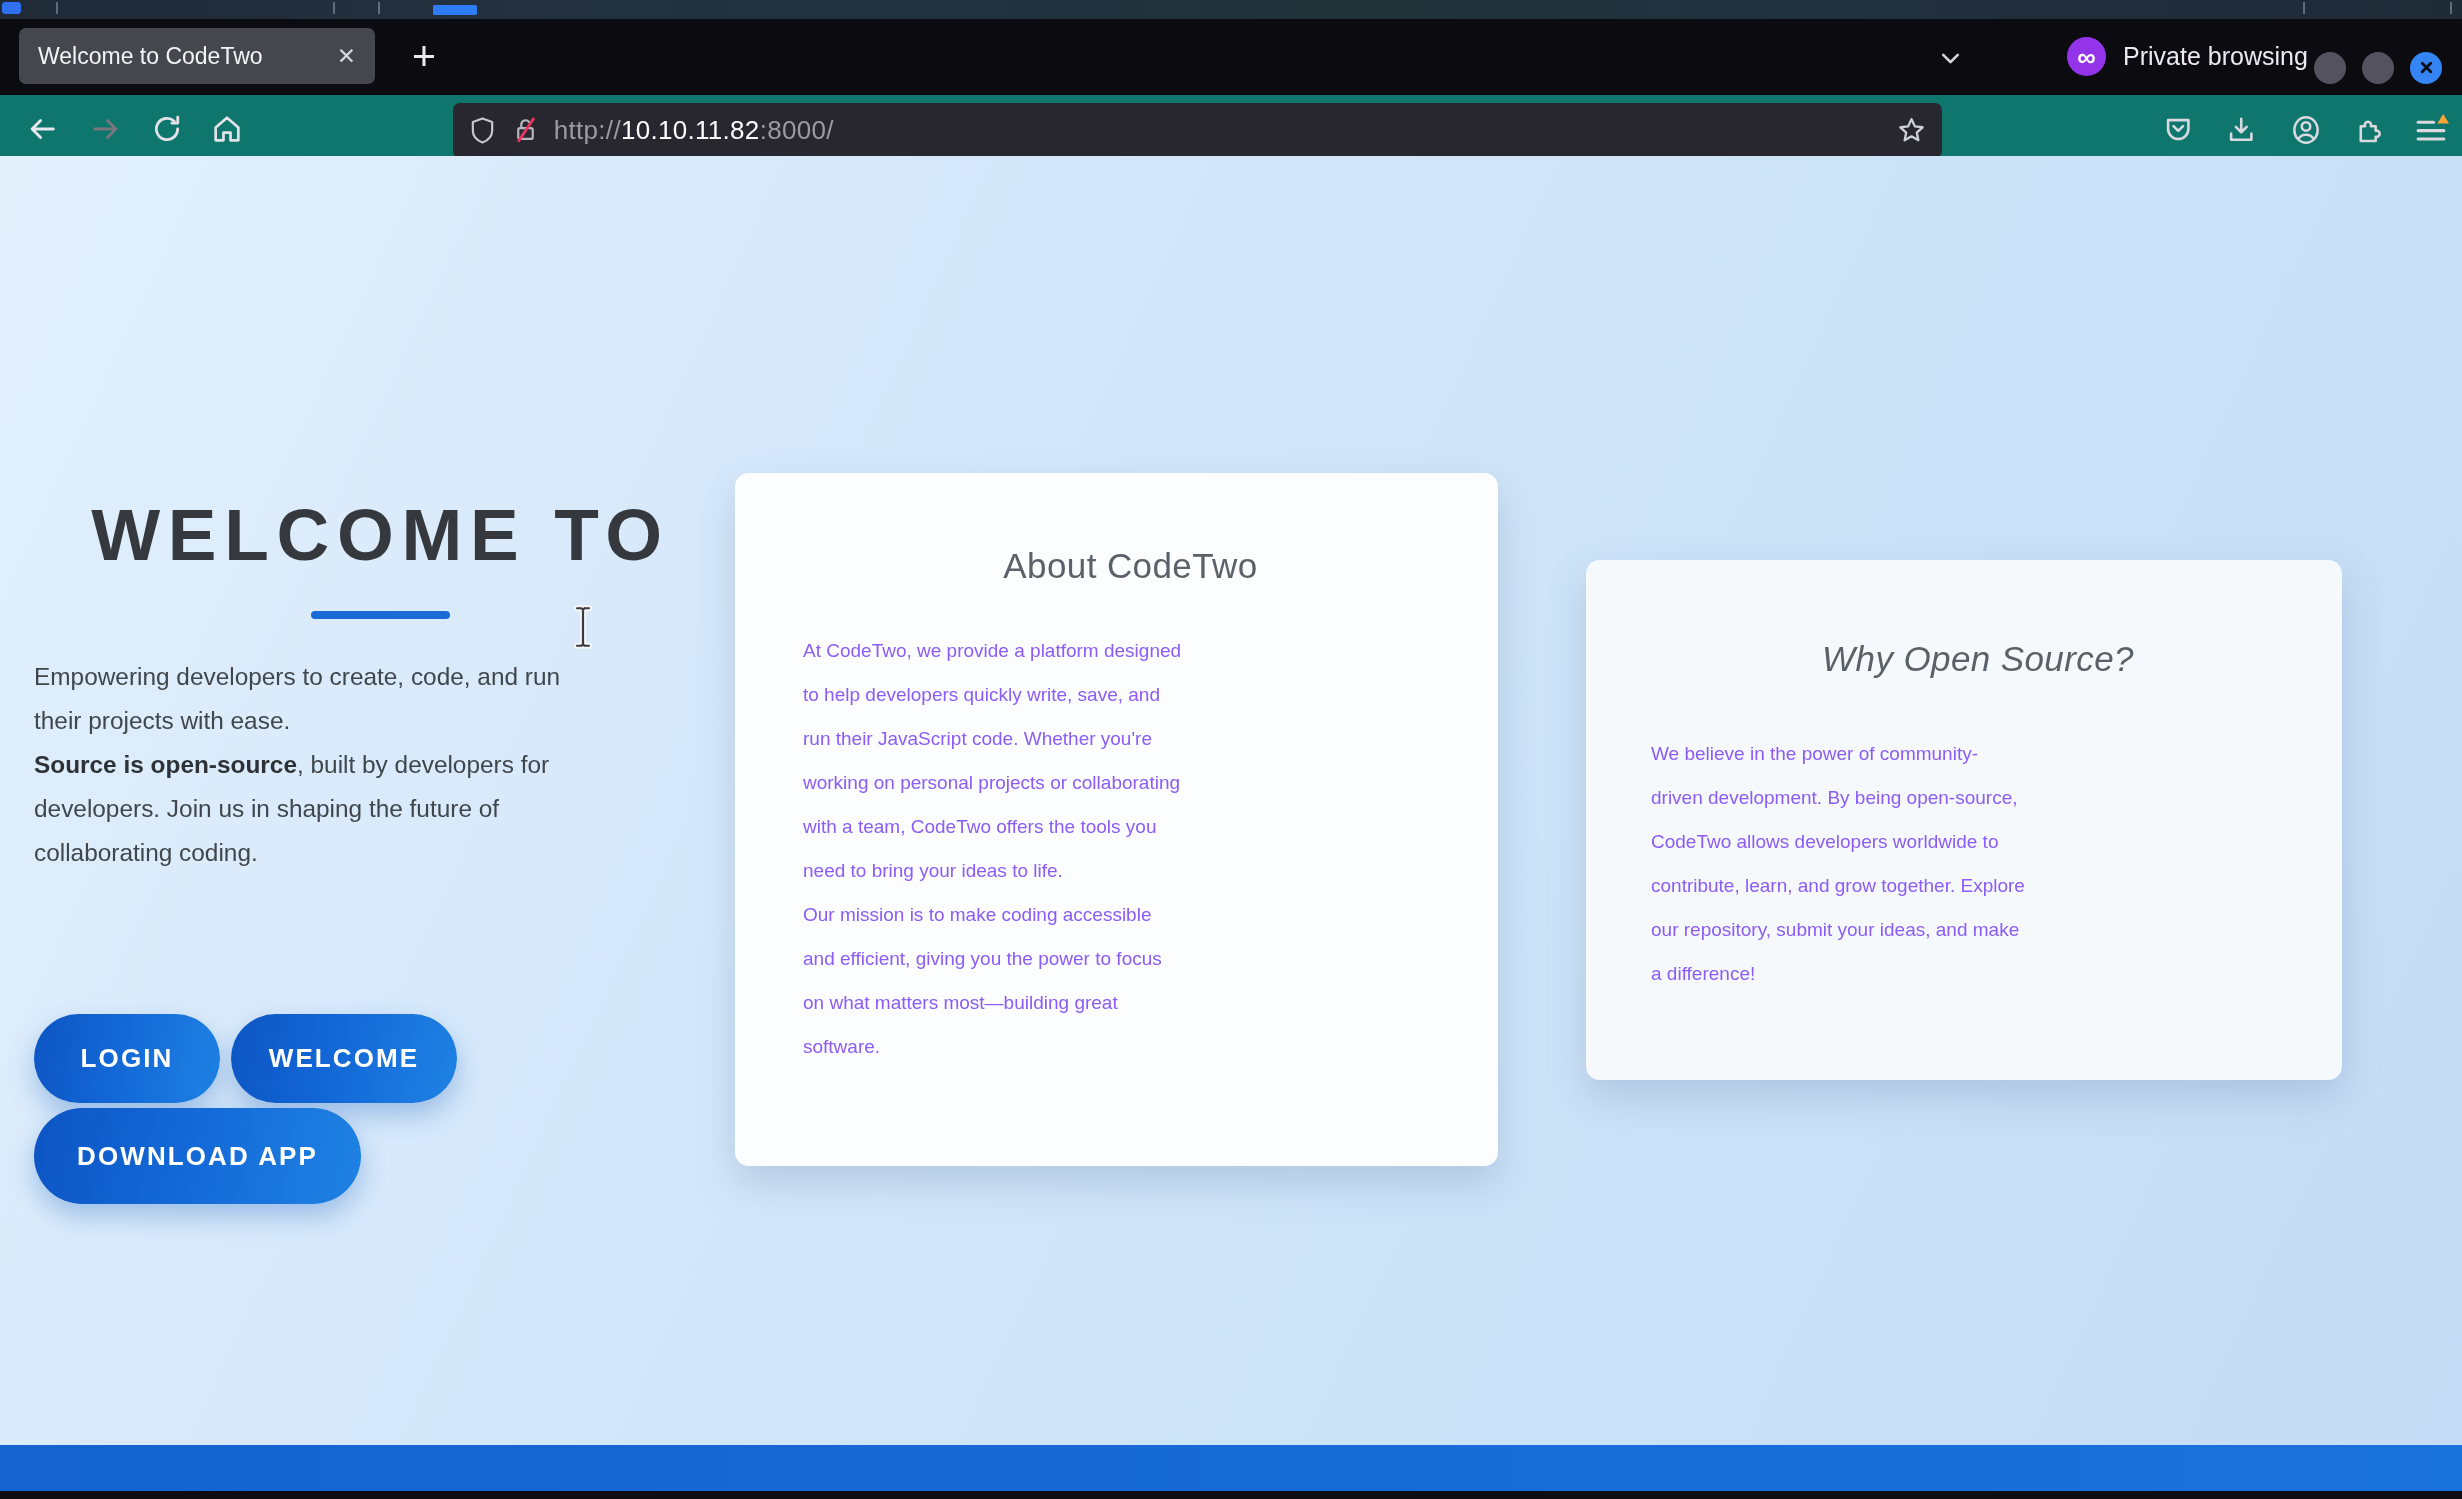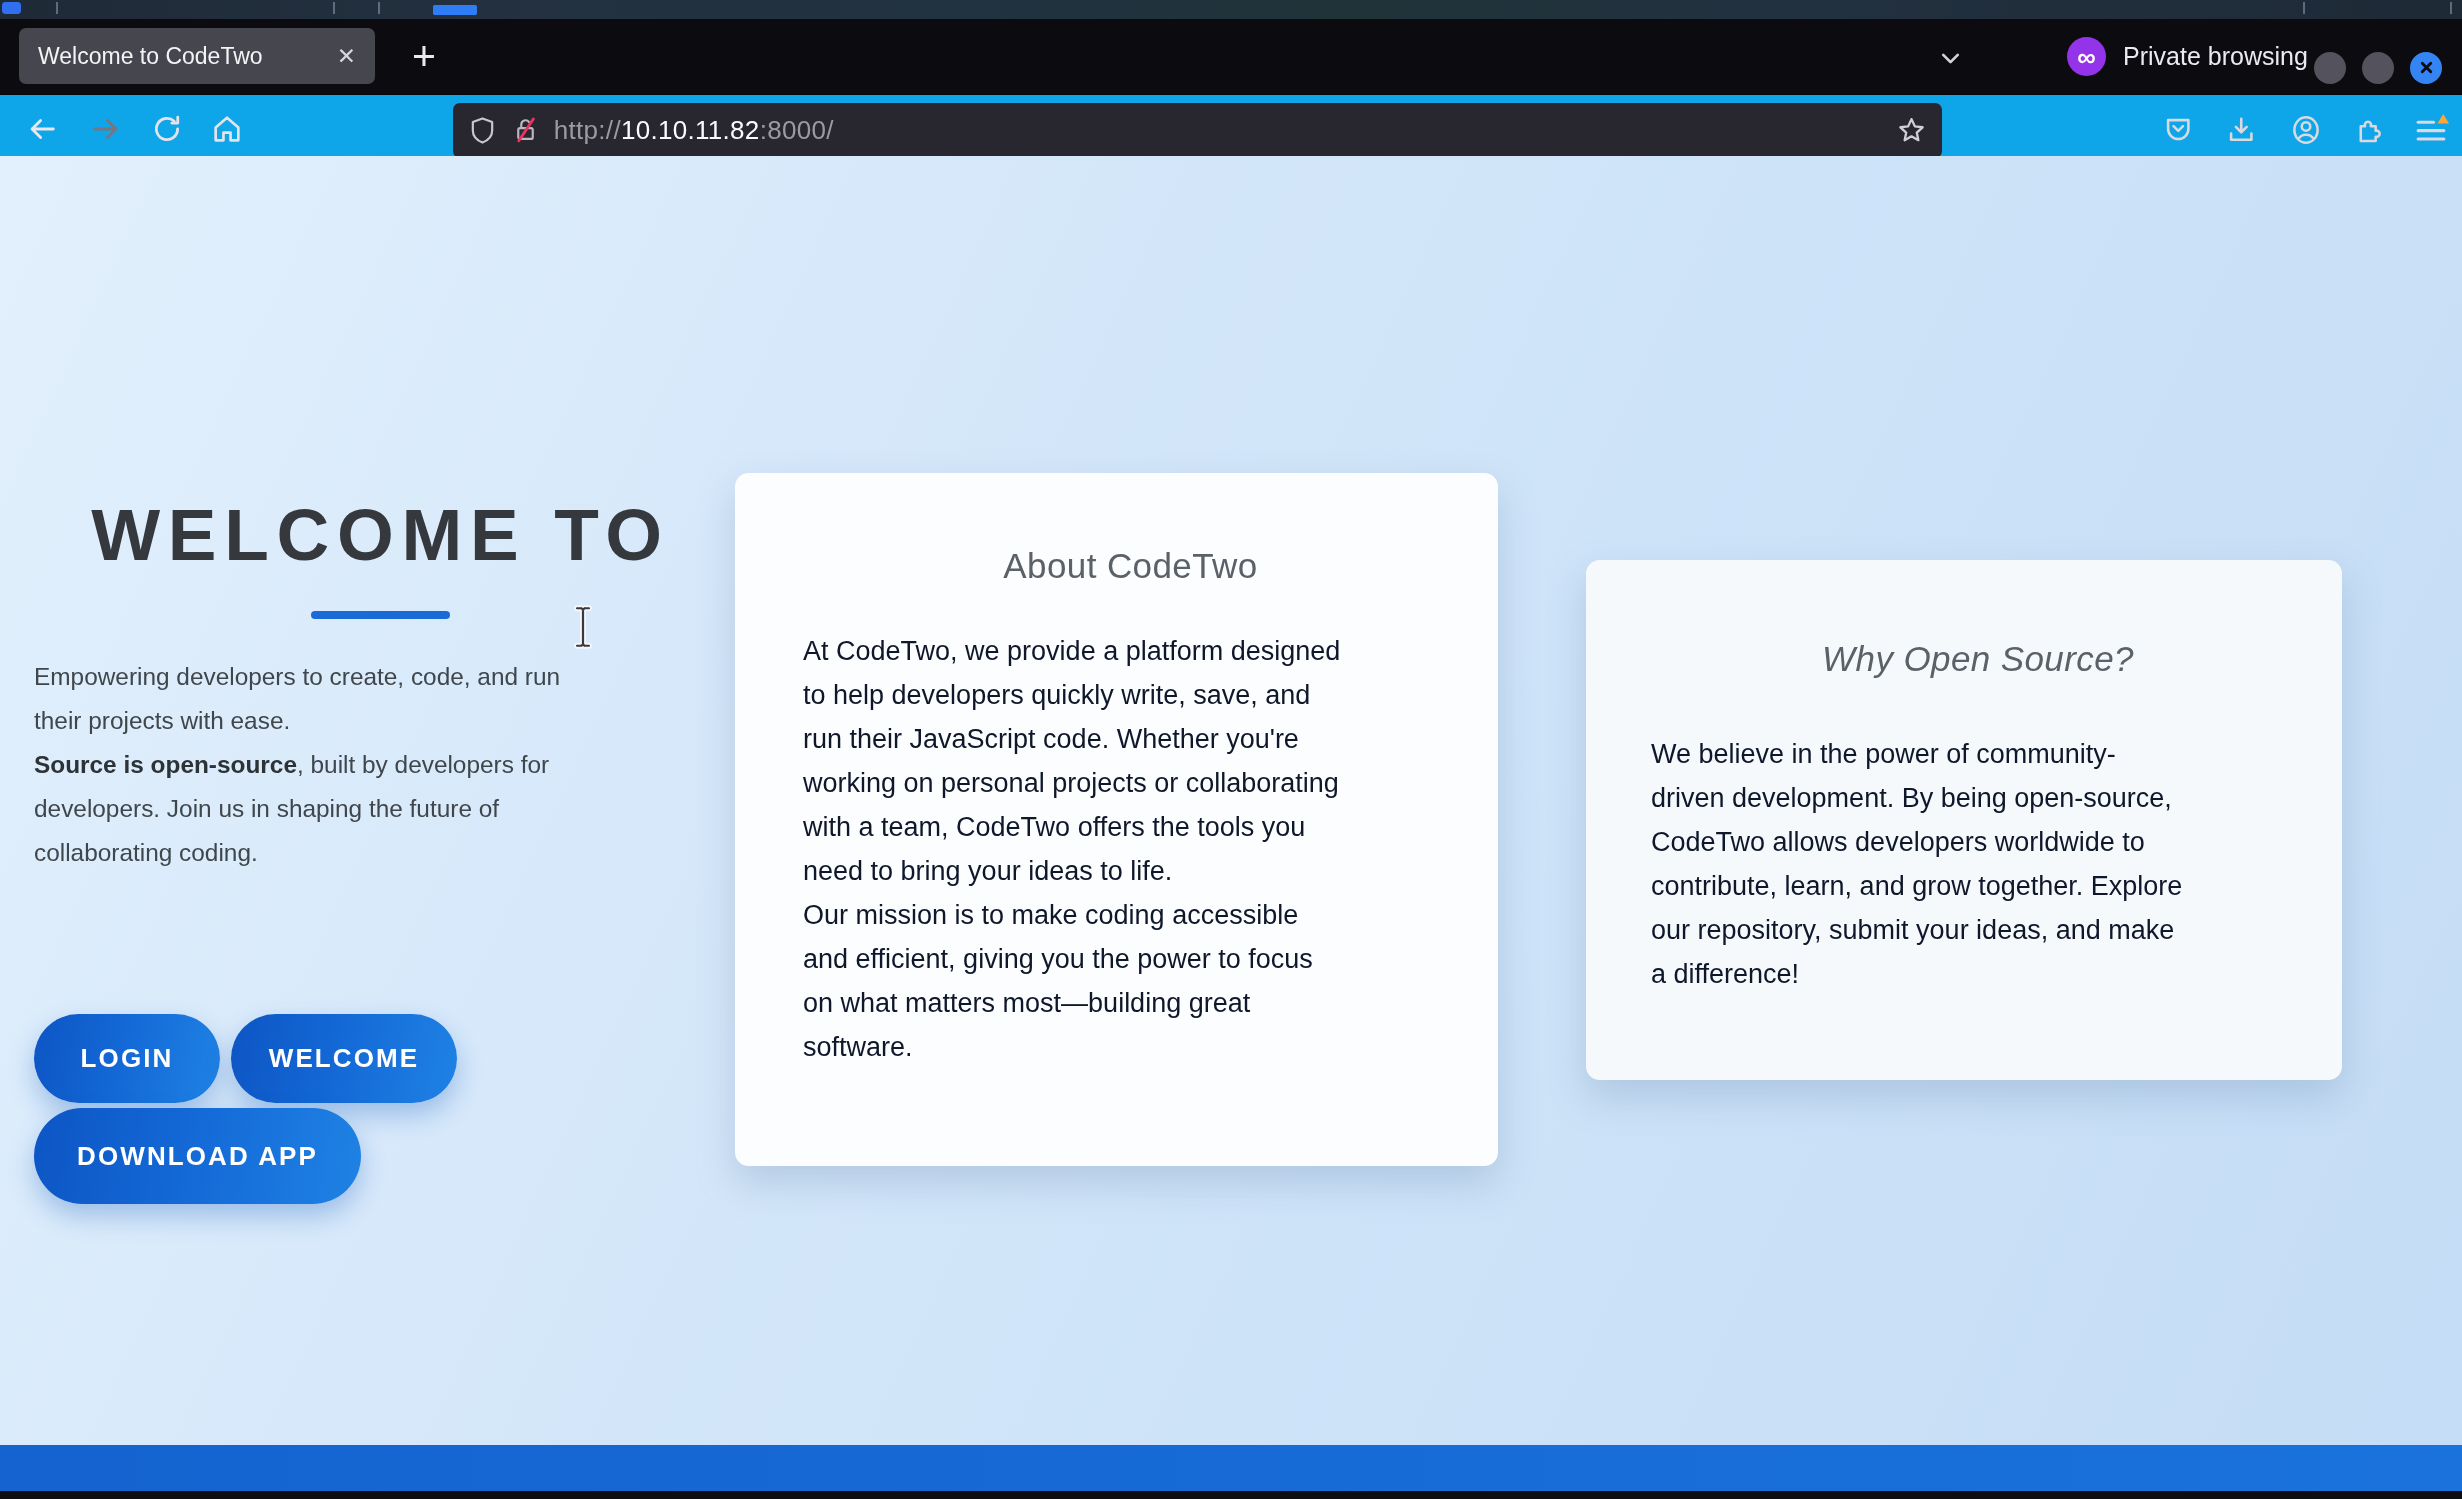--- a/index.html
+++ b/index.html
@@ -24,21 +24,21 @@
   .alltabs{position:absolute;left:1925px;top:19px;width:51px;height:41px;display:flex;align-items:center;justify-content:center;color:#d2d2d8;}
   .private{position:absolute;left:2067px;top:0;height:75px;display:flex;align-items:center;gap:17px;}
   .mask-badge{width:39px;height:39px;border-radius:50%;background:#9333ea;display:flex;align-items:center;justify-content:center;
               color:#fff;font-size:26px;font-weight:700;line-height:1;}
   .private-label{color:#ece9f2;font-size:25px;}
   .winbtns{position:absolute;left:2314px;top:32.5px;display:flex;gap:16.2px;align-items:center;}
   .winbtn{width:32px;height:32px;border-radius:50%;background:#54535d;}
   .winbtn.close{background:#3584f4;display:flex;align-items:center;justify-content:center;}
 
   
-  .toolbar{position:absolute;left:0;top:94px;width:2462px;height:70px;background:#0ea5e9;
+  .toolbar{position:absolute;left:0;top:94px;width:2462px;height:70px;background:#0f766e;
            border-top:0.9px solid #08080c;border-bottom:0.9px solid #232229;box-sizing:border-box;}
   .navbtn{position:absolute;top:7.7px;width:53px;height:53px;display:flex;align-items:center;justify-content:center;border-radius:5.1px;}
   .urlbar{position:absolute;left:453px;top:7.7px;width:1489px;height:55px;background:#28272f;border-radius:6.8px;
           display:flex;align-items:center;padding:0 15.4px;box-sizing:border-box;}
   .url-ico{display:flex;align-items:center;margin-right:13.7px;}
   .url-text{font-size:26px;letter-spacing:0.3px;white-space:nowrap;flex:1;}
   .url-dim{color:#9b9aa4;} .url-host{color:#fbfbfe;}
   .tool-ico{position:absolute;top:7.7px;width:55px;height:55px;display:flex;align-items:center;justify-content:center;color:#d9d9df;}
 
   
@@ -60,21 +60,21 @@
   .btn-login{left:34px;top:858px;width:186px;height:89px;}
   .btn-register{left:231px;top:858px;width:226px;height:89px;}
   .btn-download{left:34px;top:952px;width:327px;height:96px;}
 
   .card{position:absolute;border-radius:13.7px;box-shadow:0 17px 38px rgba(100,130,170,.28);}
   .card-about{left:735px;top:317px;width:763px;height:693px;background:#fcfdfe;}
   .card-why{left:1586px;top:404px;width:756px;height:520px;background:#f6f9fc;}
   .card h2{margin:0;text-align:center;font-weight:400;font-size:35px;color:#5b6168;letter-spacing:0.4px;padding-left:28px;}
   .card-about h2{padding-top:73px;}
   .card-why h2{padding-top:79px;font-style:italic;}
-  .card-body{font-size:27px;line-height:44px;color:#0f172a;white-space:pre-line;}
+  .card-body{font-size:19px;line-height:44px;color:#8b5cf6;white-space:pre-line;}
   .card-about .card-body{margin:43px 68px 0;}
   .card-why .card-body{margin:53px 65px 0;}
 
   .cursor{position:absolute;left:571px;top:448px;}
   svg{display:block;}
 </style>
 </head>
 <body>
 
 <div id="screen">

